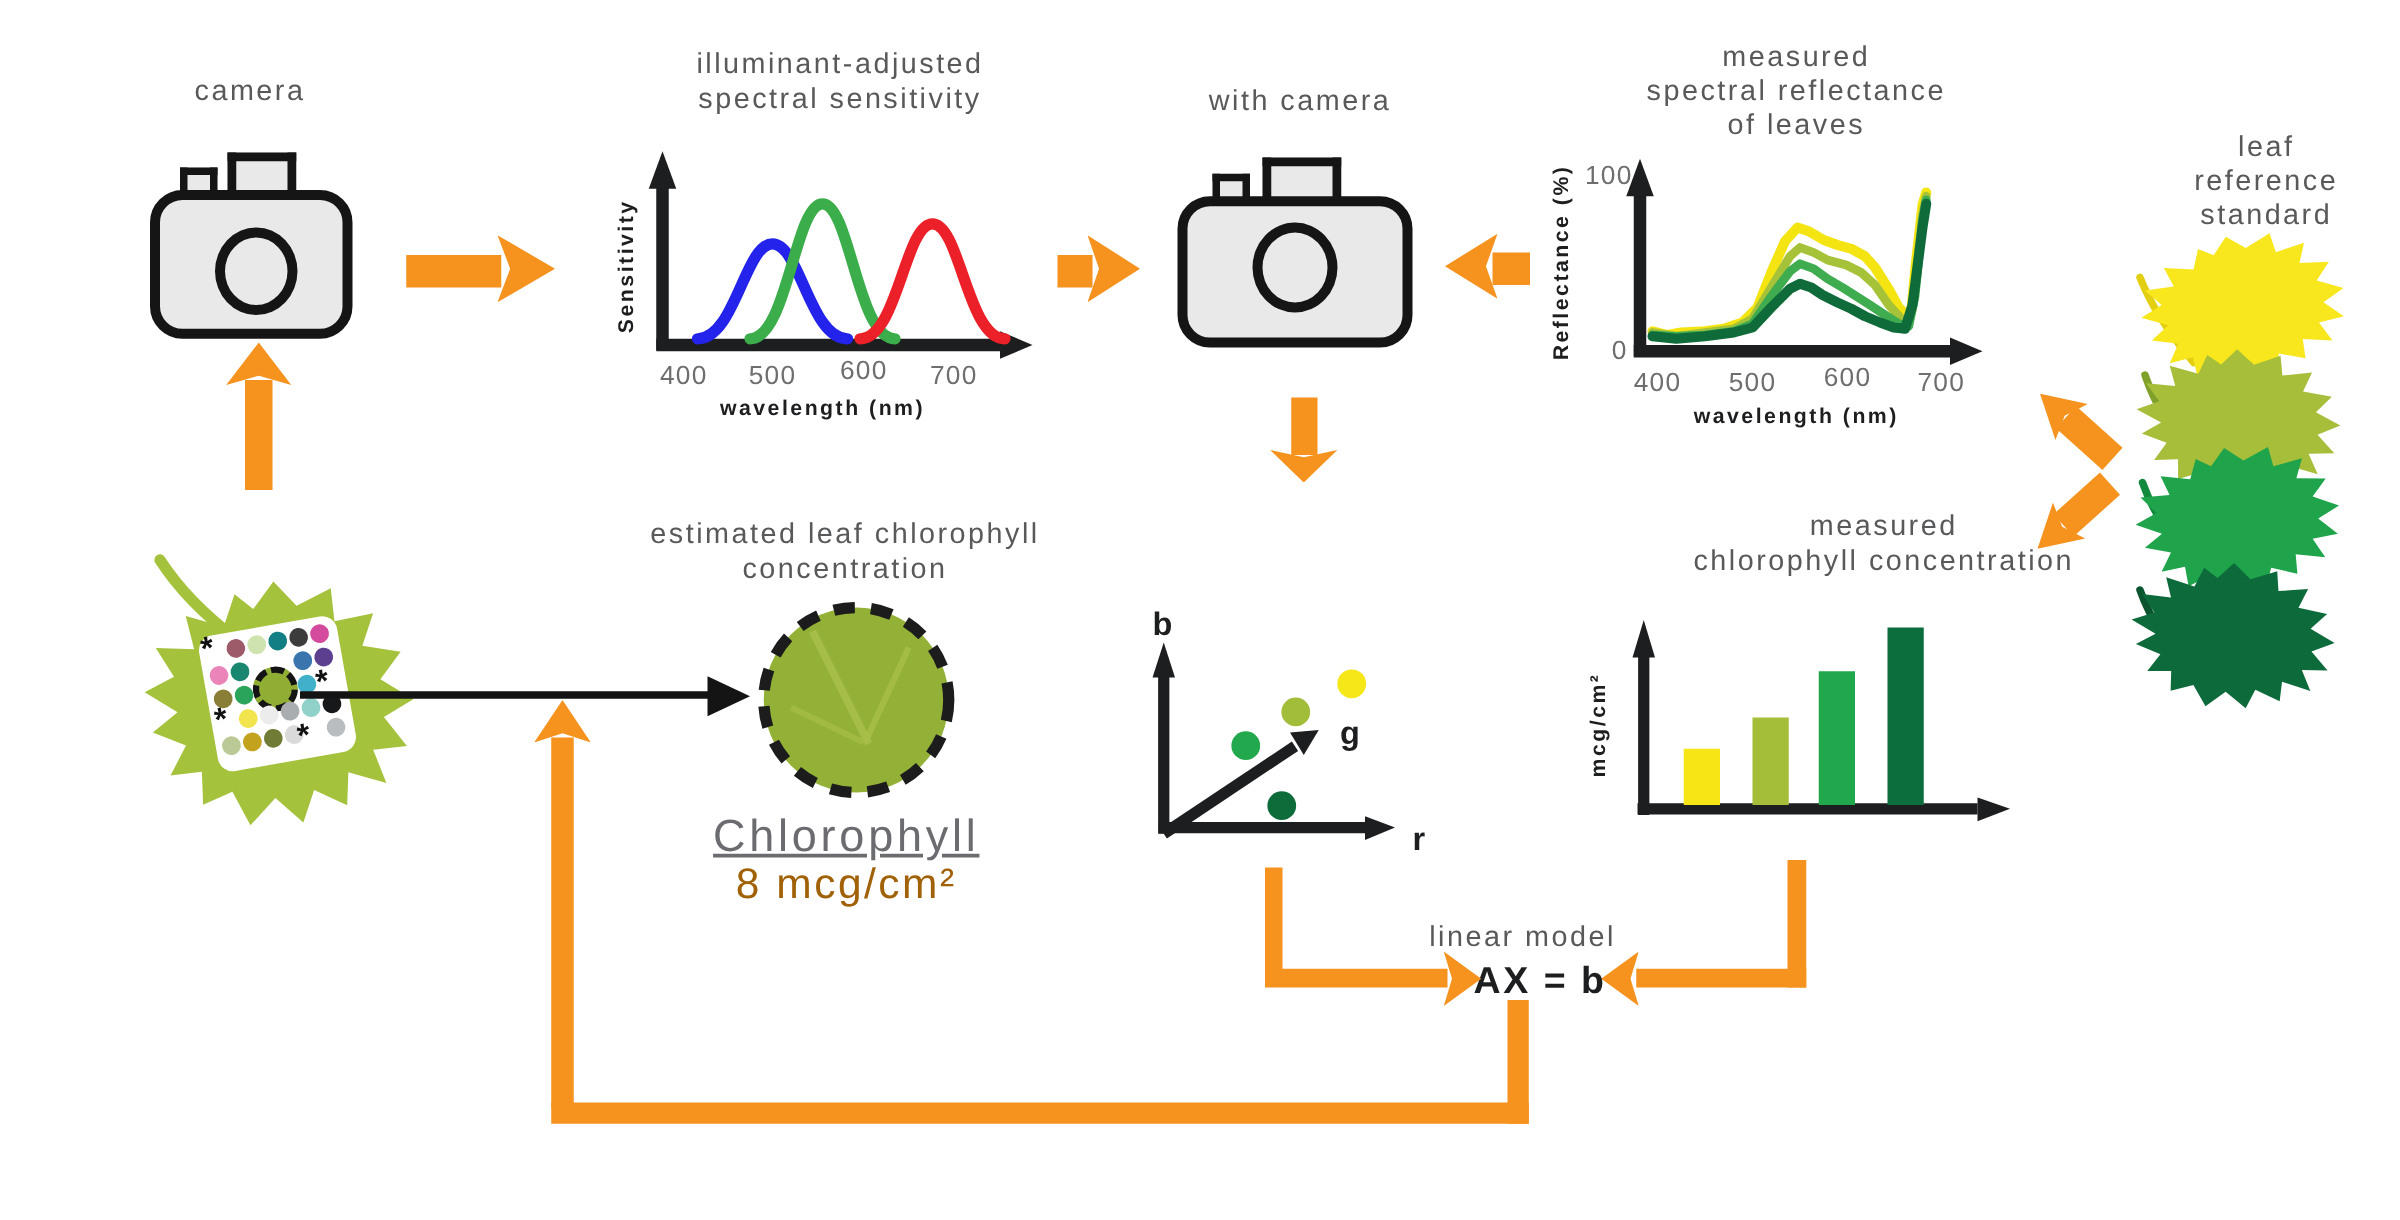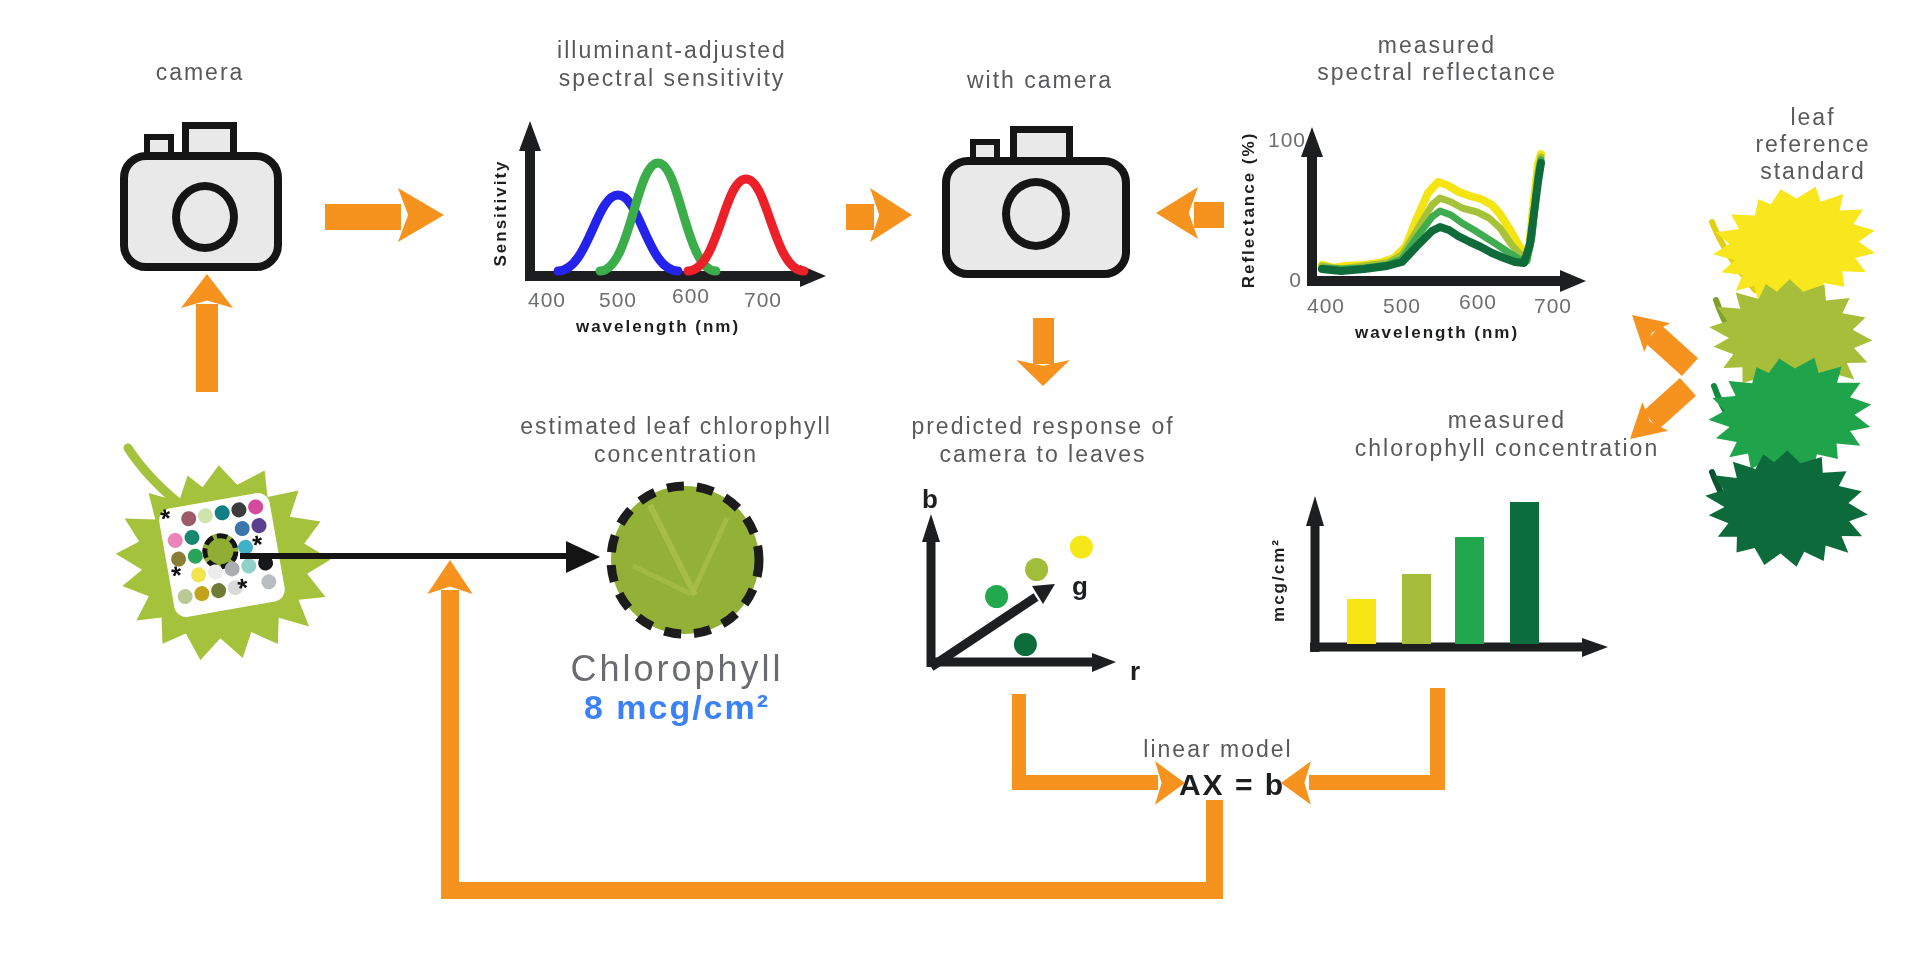--- a/index.html
+++ b/index.html
@@ -61,55 +61,52 @@
     <div>spectral sensitivity</div>
   </div>
 
   <div class="glabel" style="left:890px;top:66px;width:300px;">
     <div>with camera</div>
   </div>
 
   <div class="glabel" style="left:1287px;top:32px;width:300px;line-height:27px;">
     <div>measured</div>
     <div>spectral reflectance</div>
+    <div>of leaves</div>
   </div>
 
   <div class="glabel" style="left:1713px;top:104px;width:200px;line-height:27px;">
     <div>leaf</div>
     <div>reference</div>
     <div>standard</div>
   </div>
 
   <div class="glabel" style="left:75px;top:400px;width:300px;">
   </div>
 
   <div class="glabel" style="left:496px;top:412px;width:360px;">
     <div>estimated leaf chlorophyll</div>
     <div>concentration</div>
   </div>
 
-  <div class="glabel" style="left:863px;top:412px;width:360px;">
-    <div>predicted response of</div>
-    <div>camera to leaves</div>
-  </div>
 
   <div class="glabel" style="left:1327px;top:406px;width:360px;">
 
     <div>measured</div>
     <div>chlorophyll concentration</div>
   </div>
 
   <div class="glabel" style="left:1098px;top:720px;width:240px;margin-top:15px;">
     <div>linear model</div>
   </div>
 
   <div class="bigtext" style="left:1132px;top:768px;width:200px;font-size:30px;font-weight:bold;color:#1d1e20;letter-spacing:2px;">AX = b</div>
 
-  <div class="bigtext" style="left:527px;top:648px;width:300px;font-size:36px;color:#6b6c70;letter-spacing:3px;">Chlorophyll</div>
-  <div class="bigtext" style="left:527px;top:688px;width:300px;font-size:34px;font-weight:bold;color:#3b82f6;letter-spacing:2px;">8 mcg/cm²</div>
+  <div class="bigtext" style="left:527px;top:648px;width:300px;font-size:36px;color:#6b6c70;letter-spacing:3px;text-decoration:underline;">Chlorophyll</div>
+  <div class="bigtext" style="left:527px;top:688px;width:300px;font-size:34px;font-weight:normal;color:#a16207;letter-spacing:2px;">8 mcg/cm²</div>
 
   <div>
     <div class="cam-flash" style="left:182px;top:122px;width:41px;height:31px;"></div>
     <div class="cam-vf" style="left:144px;top:134px;width:18px;height:19px;"></div>
     <div class="cam-body" style="left:120px;top:152px;width:146px;height:103px;"></div>
     <div class="cam-lens" style="left:172px;top:182px;width:50px;height:54px;"></div>
   </div>
 
   <div>
     <div class="cam-flash" style="left:1010px;top:126px;width:49px;height:32px;"></div>

